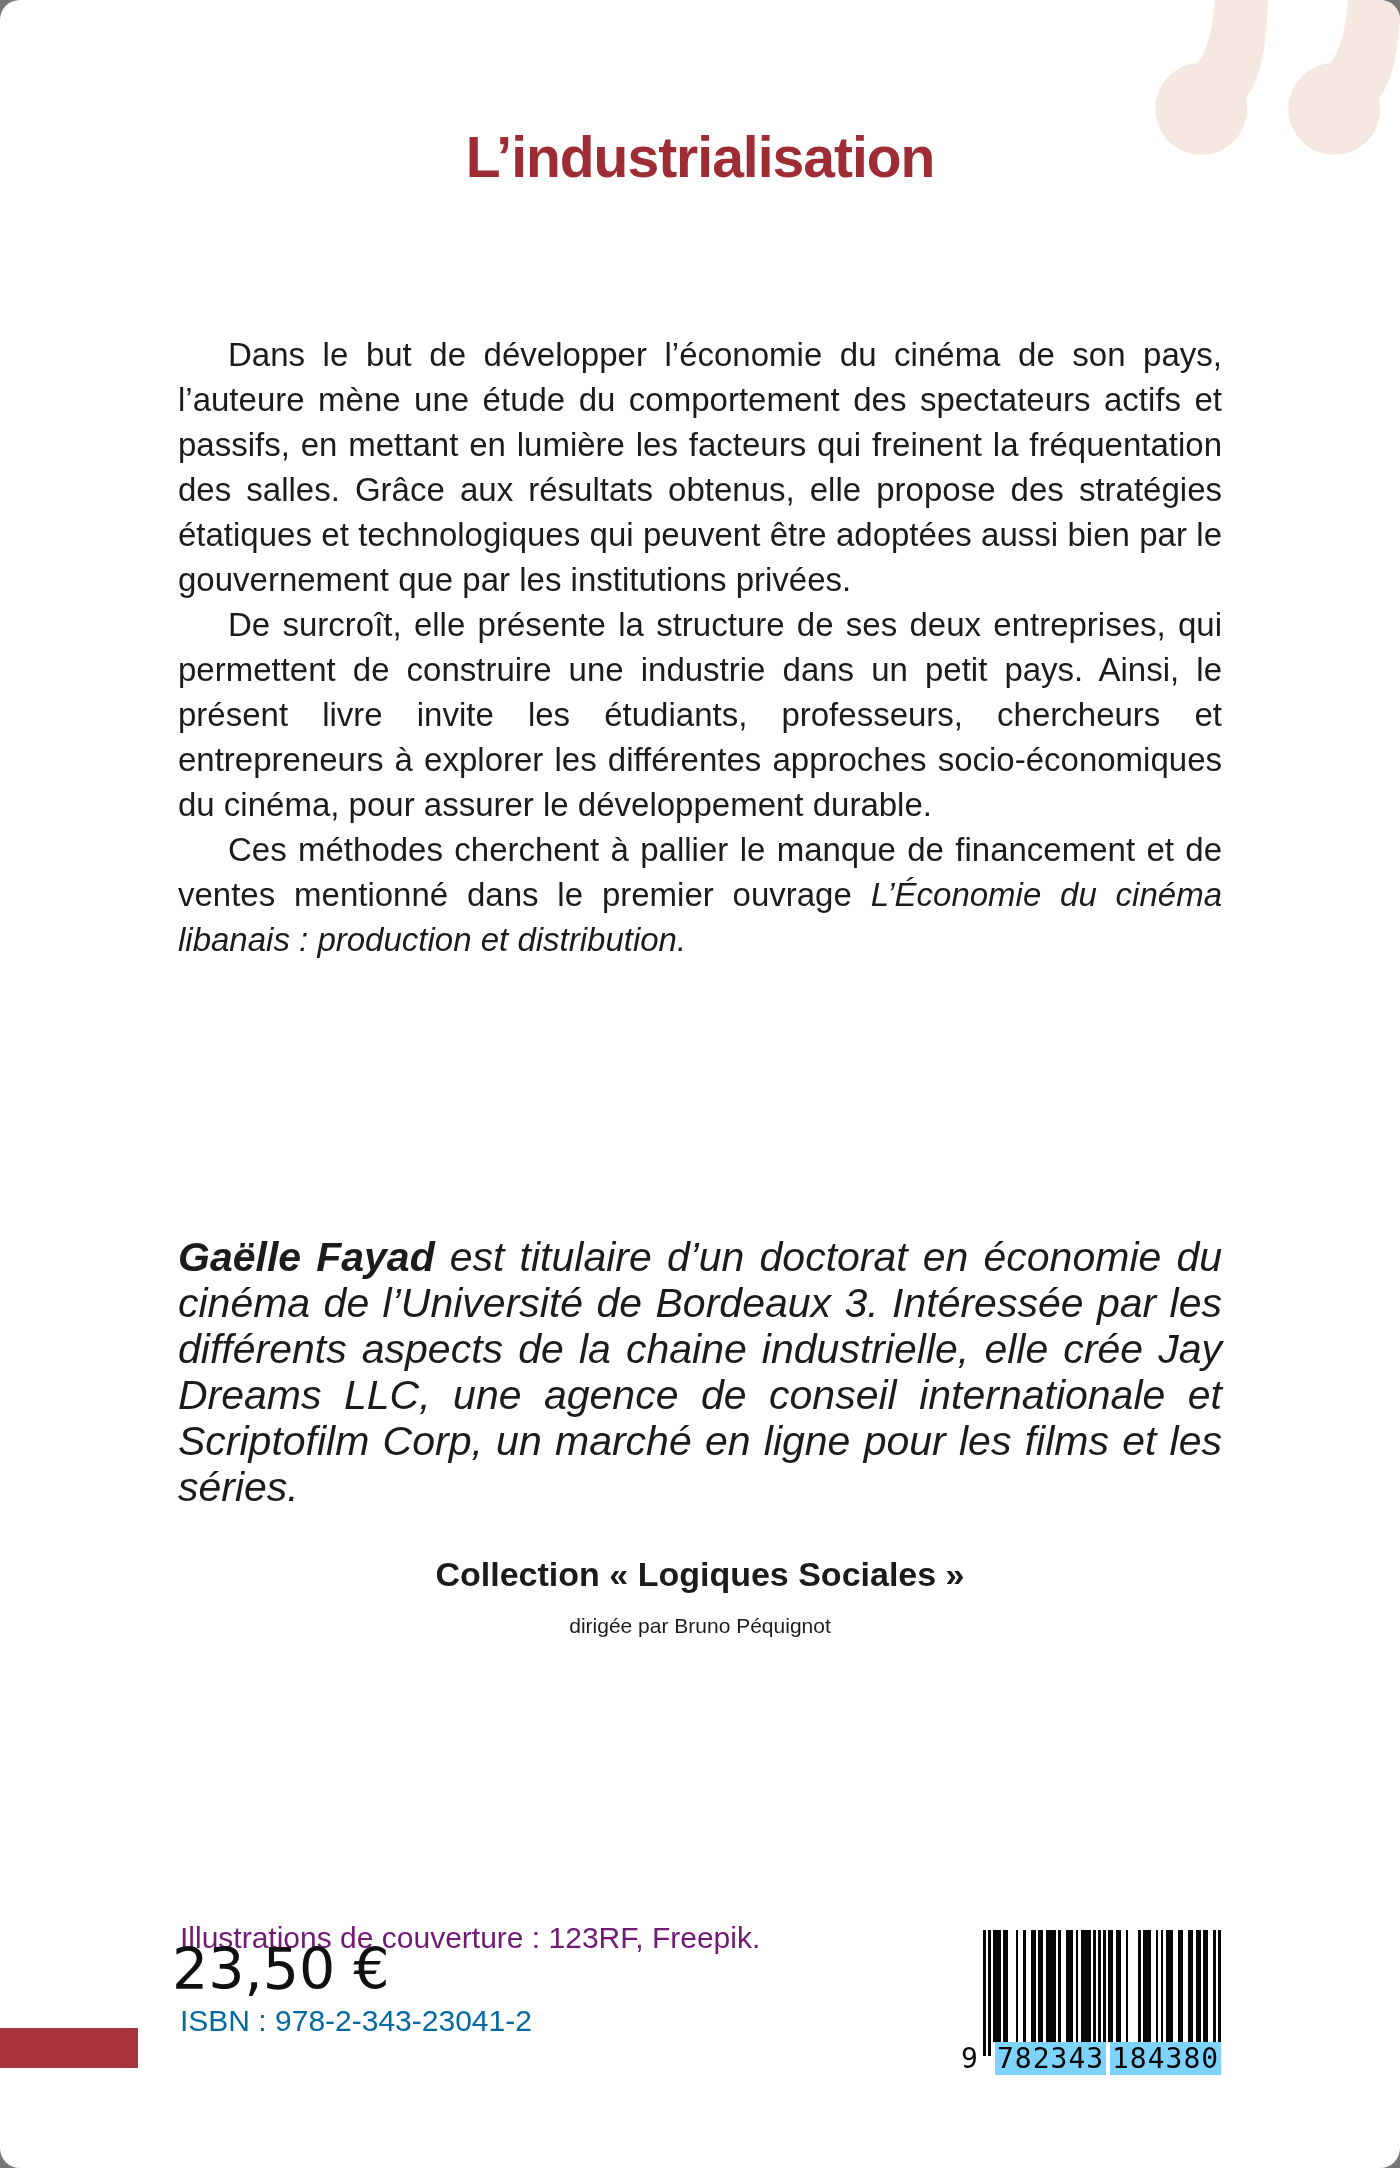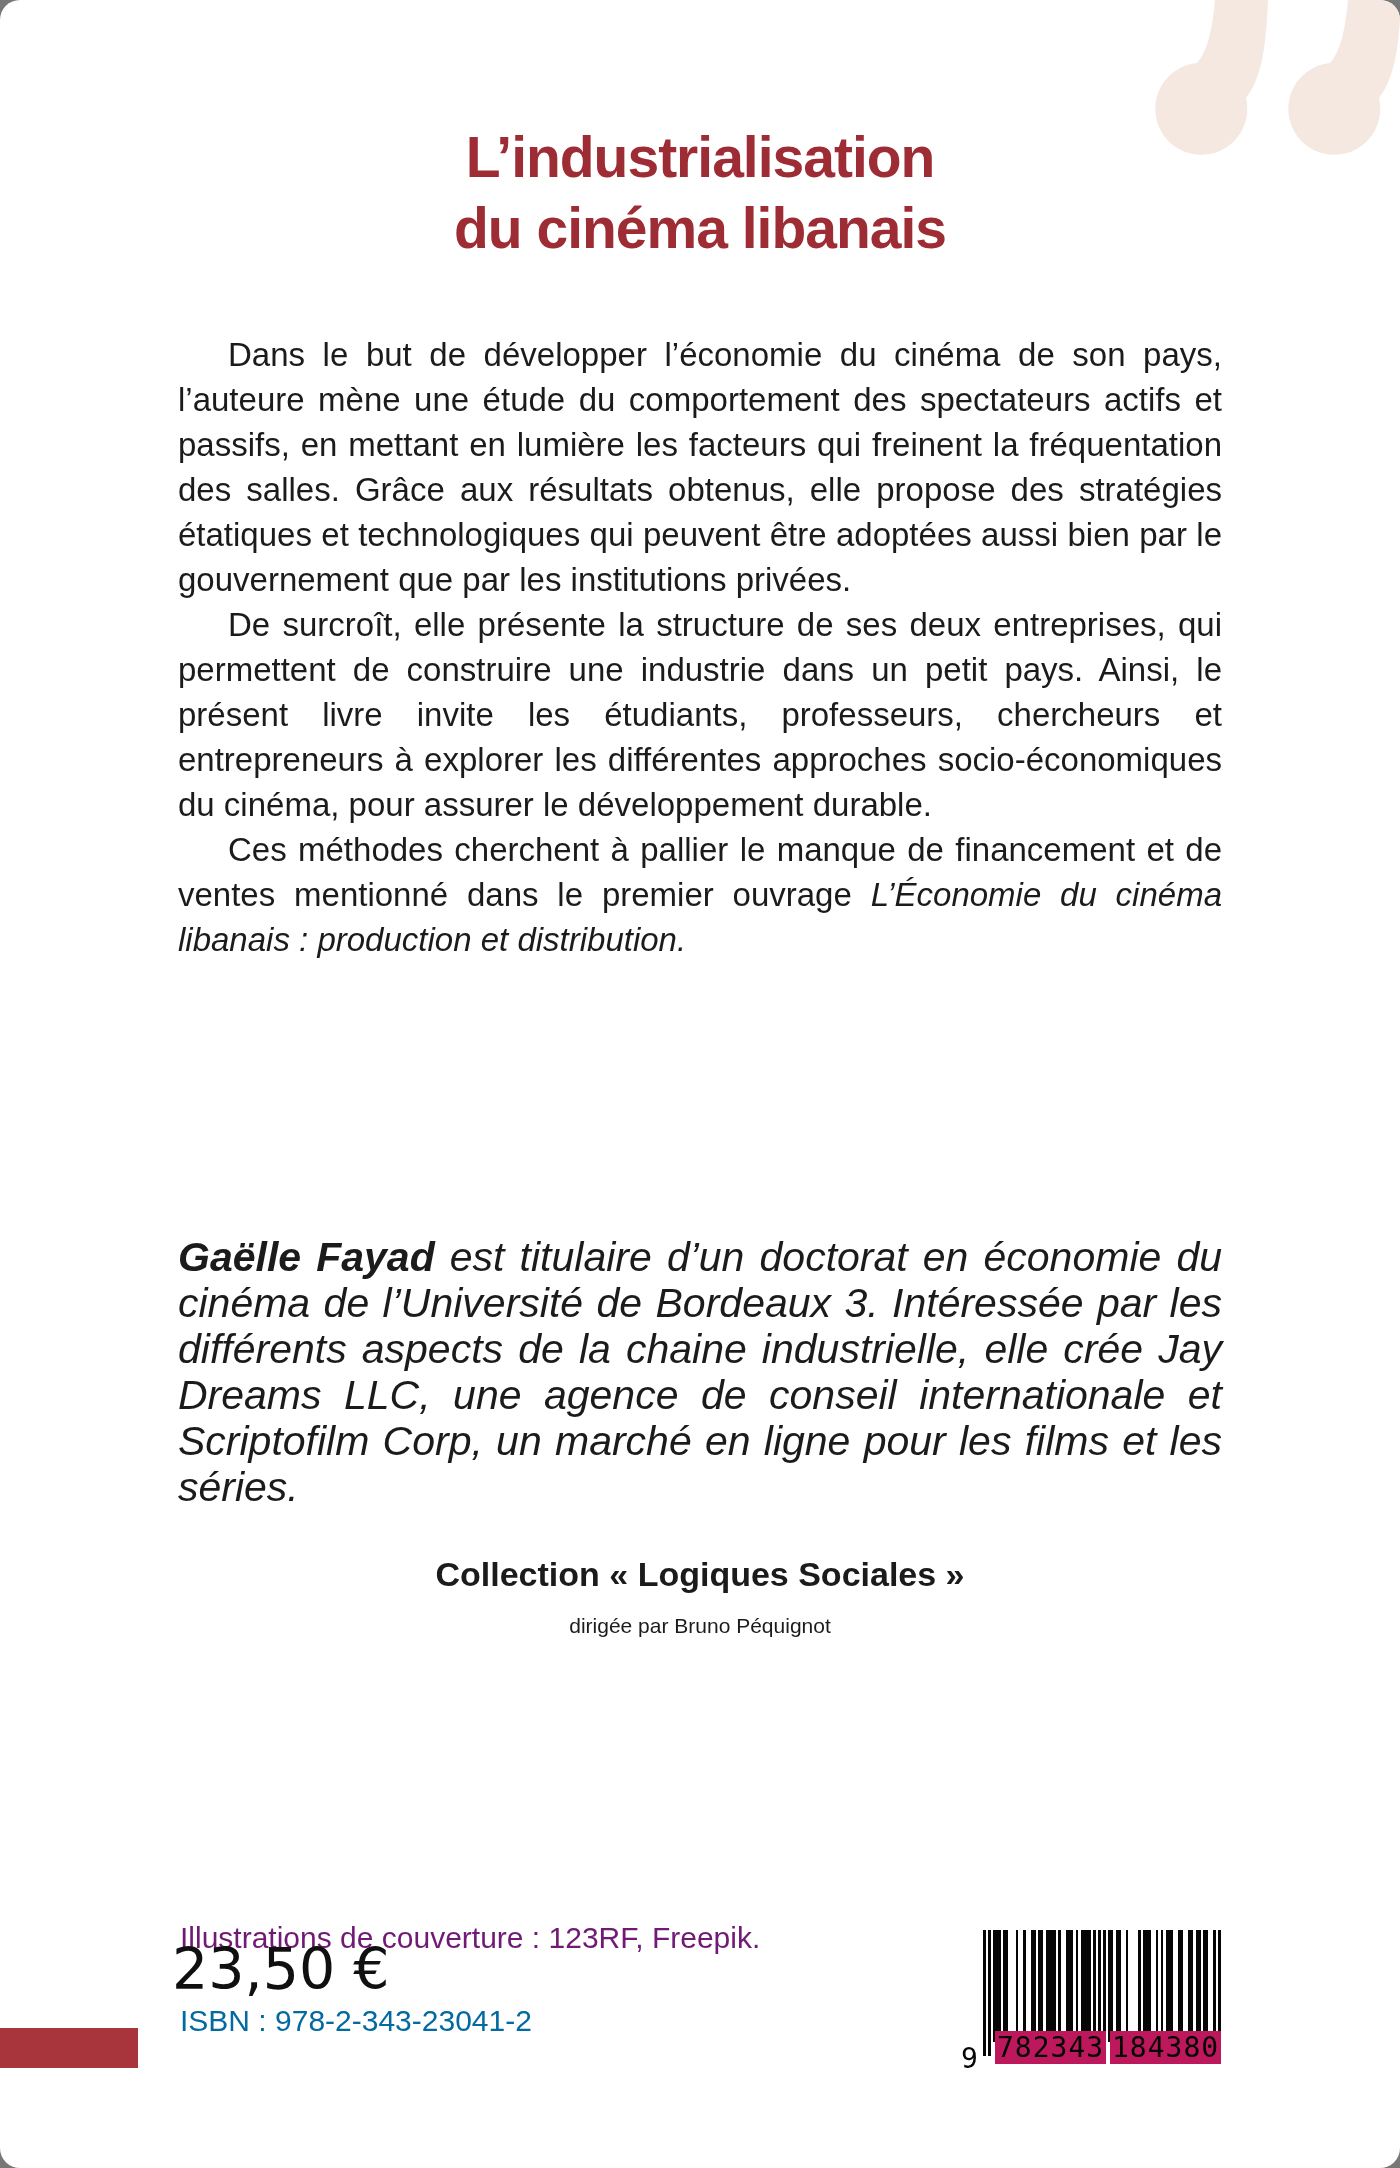--- a/index.html
+++ b/index.html
@@ -73,45 +73,44 @@
     background:#fff;
   }
   .barcode-bars{position:absolute;left:0;top:0;width:240px;height:126px;}
   .barcode-bars .bar{position:absolute;top:0;background:#060606;}
   .bc-digit-left{
     position:absolute;left:-22px;top:112px;
     font-family:"DejaVu Sans Mono",monospace;
     font-size:28px;color:#060606;
   }
   .bc-digits{
-    position:absolute;top:101px;
+    position:absolute;top:112px;
     font-family:"DejaVu Sans Mono",monospace;
     font-size:28px;letter-spacing:1px;color:#060606;
-    background:#be185d;padding:0 2px;
+    background:#7dd3fc;padding:0 2px;
   }
   .bc-digits.g1{left:12px;}
   .bc-digits.g2{left:127px;}
 </style>
 </head>
 <body>
 
 <div class="page">
 
   <svg class="quote-svg" viewBox="0 0 320 170" xmlns="http://www.w3.org/2000/svg" aria-hidden="true">
     <g transform="translate(122,107)">
       <path fill="currentColor" d="M 13 -107 C 10 -75 5 -55 -5 -44 A 46 46 0 1 0 44 -9 C 60 -30 64 -60 66 -107 Z"></path>
     </g>
     <g transform="translate(255,107)">
       <path fill="currentColor" d="M 13 -107 C 10 -75 5 -55 -5 -44 A 46 46 0 1 0 44 -9 C 60 -30 64 -60 66 -107 Z"></path>
     </g>
   </svg>
 
   <h1 class="book-title">
     <span>L’industrialisation</span><br>
-    <span>du cinéma libanais</span>
   </h1>
 
   <div class="synopsis">
     <p>Dans le but de développer l’économie du cinéma de son pays, l’auteure mène une étude du comportement des spectateurs actifs et passifs, en mettant en lumière les facteurs qui freinent la fréquentation des salles. Grâce aux résultats obtenus, elle propose des stratégies étatiques et technologiques qui peuvent être adoptées aussi bien par le gouvernement que par les institutions privées.</p>
     <p>De surcroît, elle présente la structure de ses deux entreprises, qui permettent de construire une industrie dans un petit pays. Ainsi, le présent livre invite les étudiants, professeurs, chercheurs et entrepreneurs à explorer les différentes approches socio-économiques du cinéma, pour assurer le développement durable.</p>
     <p><span>Ces méthodes cherchent à pallier le manque de financement et de ventes mentionné dans le premier ouvrage </span><span class="italic">L’Économie du cinéma libanais : production et distribution.</span></p>
   </div>
 
   <div class="author-bio">
     <p><span class="bio-name">Gaëlle Fayad</span><span> est titulaire d’un doctorat en économie du cinéma de l’Université de Bordeaux 3. Intéressée par les différents aspects de la chaine industrielle, elle crée Jay Dreams LLC, une agence de conseil internationale et Scriptofilm Corp, un marché en ligne pour les films et les séries.</span></p>

